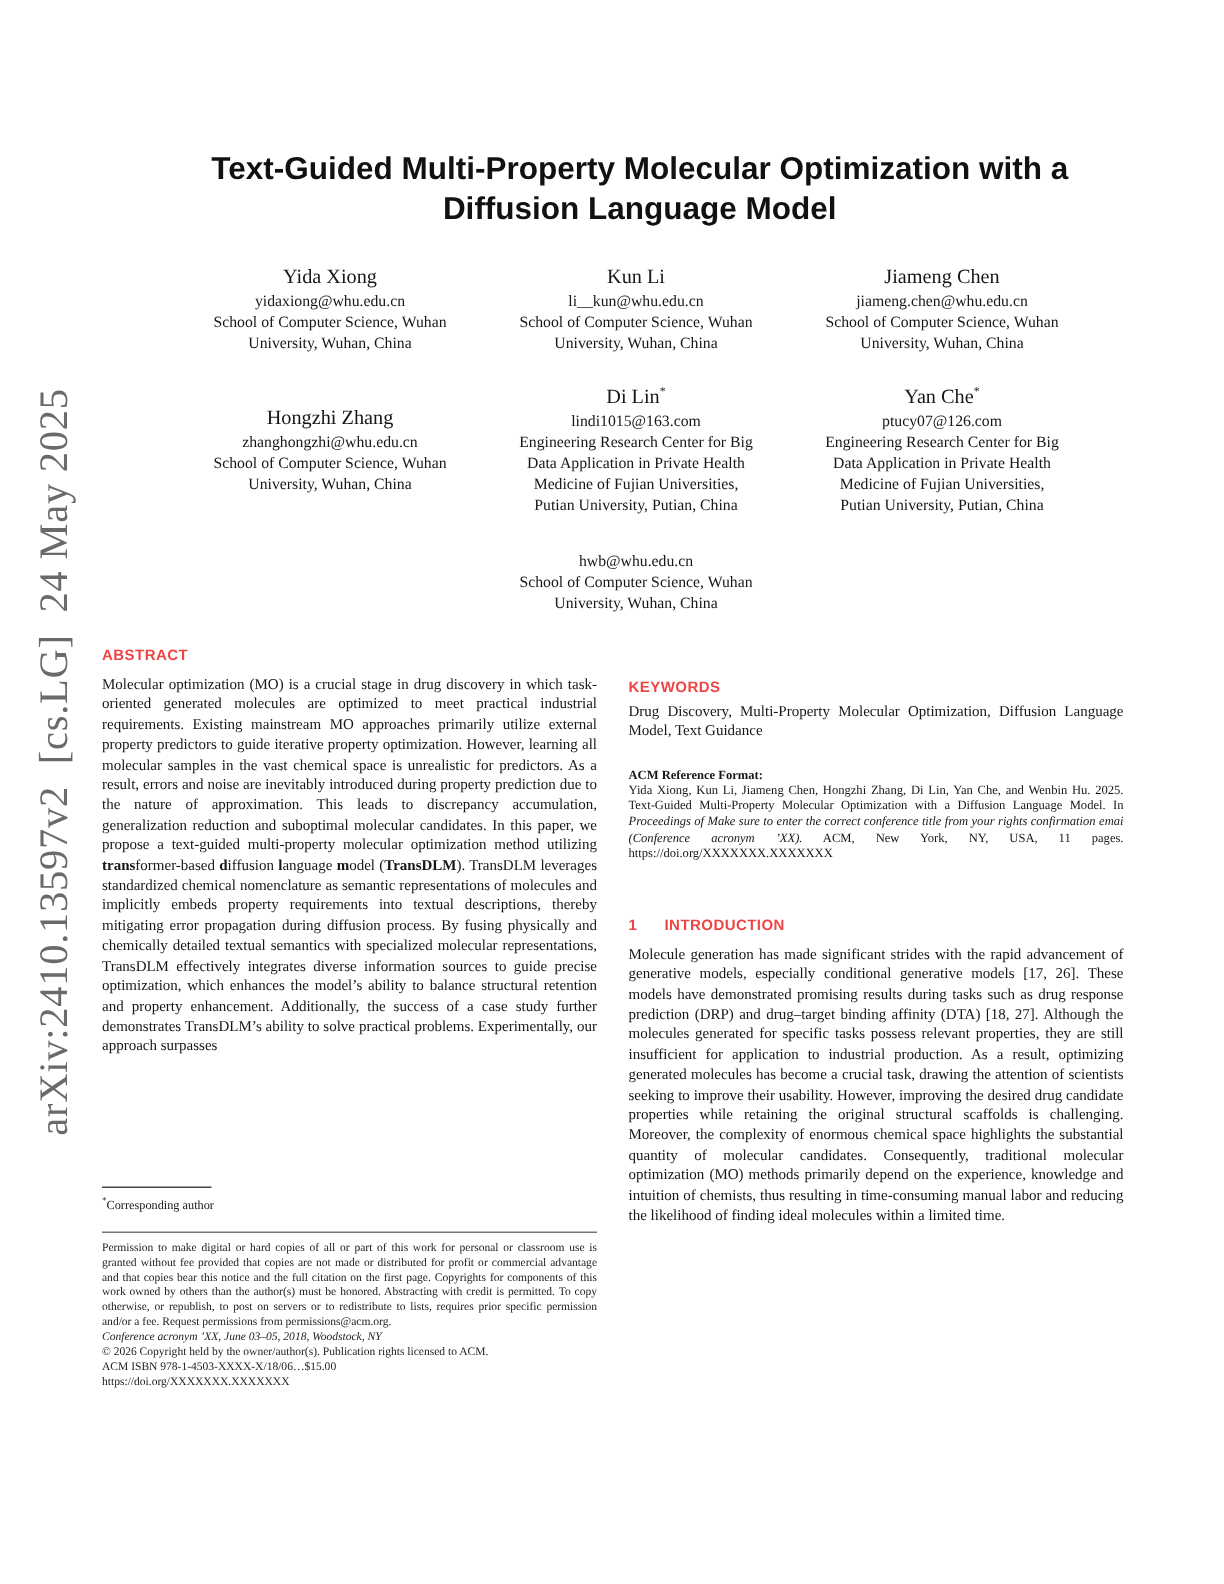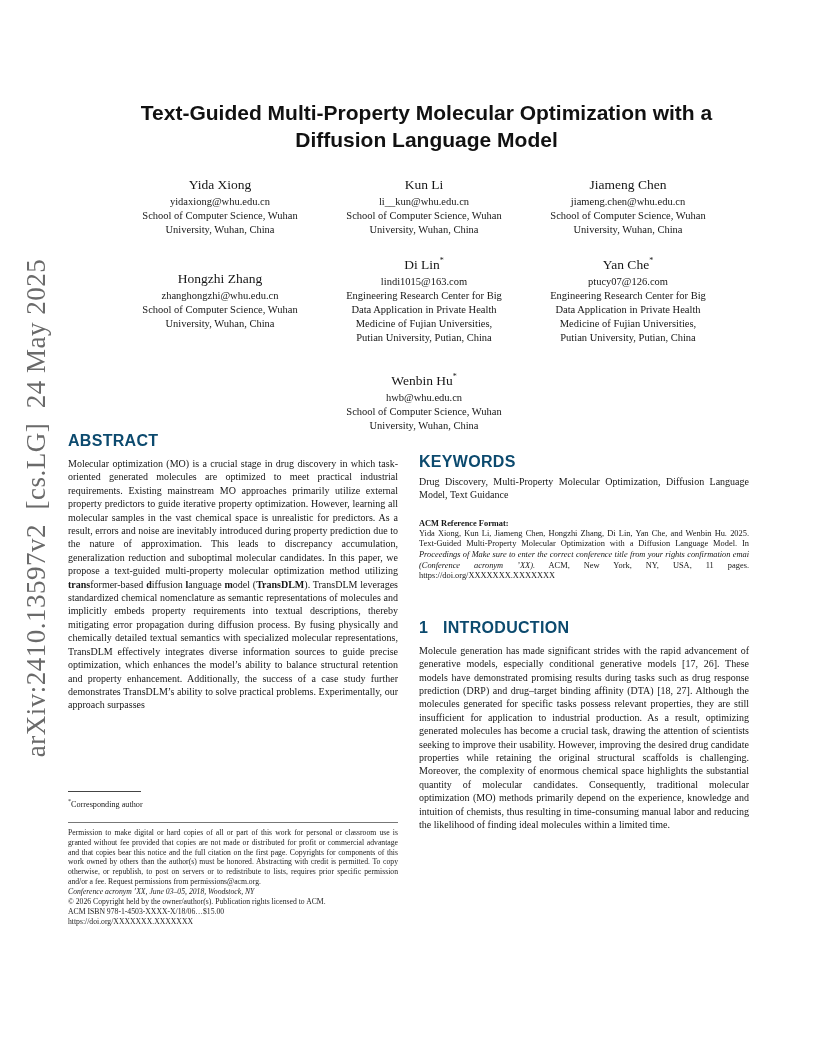--- a/index.html
+++ b/index.html
@@ -32,21 +32,21 @@
   .a-name { font-size:13.5px; line-height:17px; margin-bottom:2px; }
   .a-name sup { font-size:8px; }
   .a-email { font-size:10.5px; line-height:14px; }
   .a-affil { font-size:10.5px; line-height:14px; white-space:pre-line; }
   
   .col { position:absolute; width:330px; }
   .col-left  { left:68px;  top:432px; }
   .col-right { left:419px; top:432px; }
   .sec-head {
     font-family:"Liberation Sans", sans-serif; font-weight:bold;
-    font-size:16px; letter-spacing:0.3px; color:#0c4a6e;
+    font-size:10px; letter-spacing:0.3px; color:#ef4444;
   }
   .body-text {
     font-size:10px; line-height:13.4px; text-align:justify;
     text-justify:inter-word; color:#161616;
   }
   .abstract-text { margin-top:7px; }
   .kw-head { margin-top:21px; }
   .kw-text { margin-top:4px; }
   .ref-block { margin-top:16px; }
   .ref-head { font-weight:bold; font-size:8.4px; line-height:11px; }
@@ -117,21 +117,20 @@
       <div class="a-email">ptucy07@126.com</div>
       <div class="a-affil">Engineering Research Center for Big
 Data Application in Private Health
 Medicine of Fujian Universities,
 Putian University, Putian, China</div>
     </div>
   </div>
 
   <div class="authors-row row3">
     <div class="author">
-      <div class="a-name"><span>Wenbin Hu</span><sup>*</sup></div>
       <div class="a-email">hwb@whu.edu.cn</div>
       <div class="a-affil">School of Computer Science, Wuhan
 University, Wuhan, China</div>
     </div>
   </div>
 
   <div class="col col-left">
     <div class="sec-head">ABSTRACT</div>
     <div class="body-text abstract-text runs"><span>Molecular optimization (MO) is a crucial stage in drug discovery in which task-oriented generated molecules are optimized to meet practical industrial requirements. Existing mainstream MO approaches primarily utilize external property predictors to guide iterative property optimization. However, learning all molecular samples in the vast chemical space is unrealistic for predictors. As a result, errors and noise are inevitably introduced during property prediction due to the nature of approximation. This leads to discrepancy accumulation, generalization reduction and suboptimal molecular candidates. In this paper, we propose a text-guided multi-property molecular optimization method utilizing </span><span class="b">trans</span><span>former-based </span><span class="b">d</span><span>iffusion </span><span class="b">l</span><span>anguage </span><span class="b">m</span><span>odel (</span><span class="b">TransDLM</span><span>). TransDLM leverages standardized chemical nomenclature as semantic representations of molecules and implicitly embeds property requirements into textual descriptions, thereby mitigating error propagation during diffusion process. By fusing physically and chemically detailed textual semantics with specialized molecular representations, TransDLM effectively integrates diverse information sources to guide precise optimization, which enhances the model’s ability to balance structural retention and property enhancement. Additionally, the success of a case study further demonstrates TransDLM’s ability to solve practical problems. Experimentally, our approach surpasses</span></div>
   </div>

